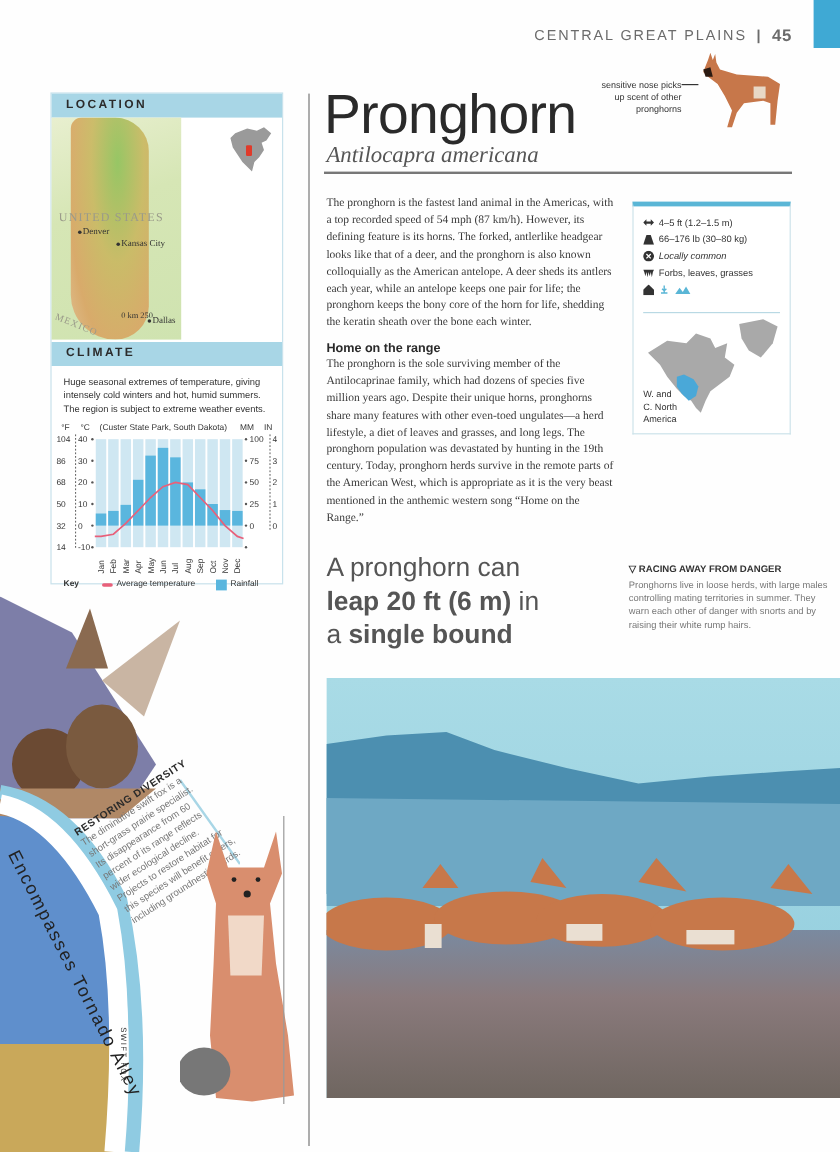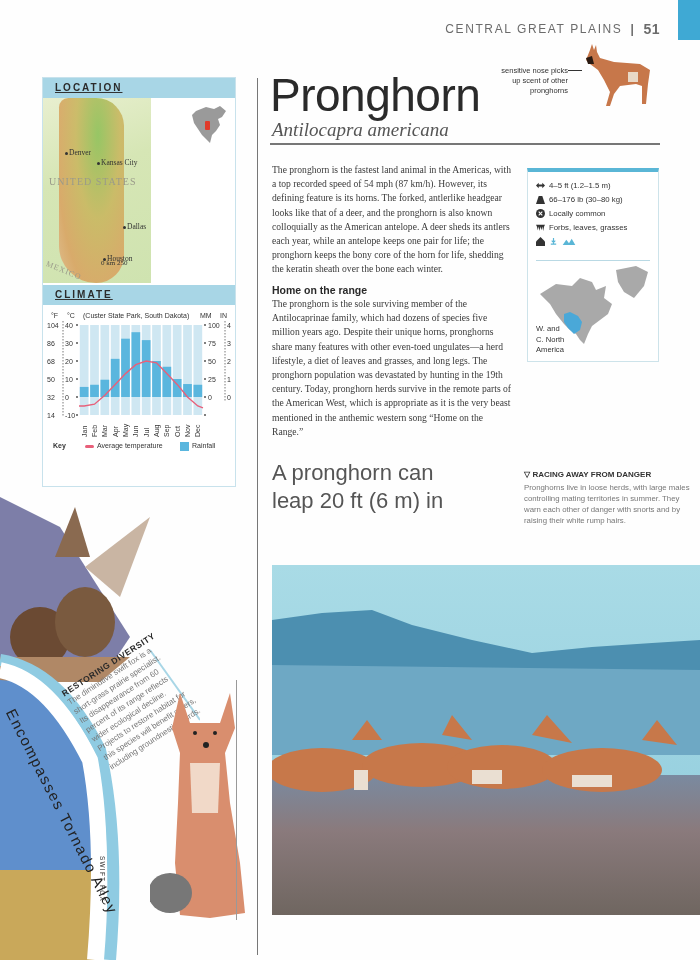--- a/index.html
+++ b/index.html
@@ -5,26 +5,26 @@
   * { box-sizing: border-box; margin: 0; padding: 0; }
   html, body { width: 700px; height: 960px; background: #fefefe; overflow: hidden; }
   body { position: relative; font-family: "Liberation Sans", sans-serif; color: #333; }
 
   .running-head { position: absolute; top: 21px; right: 40px; font-size: 12px; letter-spacing: 1.6px; color: #6b6b6b; display: flex; align-items: center; gap: 8px; }
   .running-head .sep { color: #6b6b6b; font-weight: bold; }
   .running-head .page { font-weight: bold; font-size: 14px; color: #6b6b6b; letter-spacing: 0.5px; }
   .corner-tab { position: absolute; top: 0; right: 0; width: 22px; height: 40px; background: #3fa9d4; }
 
   
-  .panel { position: absolute; left: 42px; top: 77px; width: 194px; height: 410px; border: 1px solid #c8e2ec; background: #fff; text-decoration: underline; }
+  .panel { position: absolute; left: 42px; top: 77px; width: 194px; height: 410px; border: 1px solid #c8e2ec; background: #fff; }
   .panel-head { height: 20px; background: #a8d6e6; font-size: 10px; font-weight: bold; letter-spacing: 2px; color: #2b2b2b; padding: 4px 0 0 12px; }
   .loc-body { position: relative; height: 185px; }
   .loc-map { position: absolute; left: 0; top: 0; width: 108px; height: 185px; background: linear-gradient(160deg, #e8efcf 0%, #d6e6b5 40%, #cfe3b0 100%); overflow: hidden; }
   .loc-map .plains { position: absolute; left: 16px; top: 0; width: 65px; height: 185px; background: radial-gradient(ellipse at 60% 20%, #8fc25b 0%, #c9b760 40%, #d9a463 75%, #e0b98a 100%); border-radius: 10px 30px 30px 40px; opacity: 0.9; }
-  .loc-map .city { position: absolute; font-family: "Liberation Serif", serif; font-size: 7.5px; color: #333; }
+  .loc-map .city { position: absolute; font-family: "Liberation Serif", serif; font-size: 7.5px; color: #333; margin-top: 40px; }
   .loc-map .city::before { content: ""; display: inline-block; width: 3px; height: 3px; background: #333; border-radius: 50%; margin-right: 1px; vertical-align: middle; }
   .loc-map .country { position: absolute; font-family: "Liberation Serif", serif; color: #9a9a8a; letter-spacing: 1px; }
   .loc-map .scale { position: absolute; left: 58px; top: 160px; font-family: "Liberation Serif", serif; font-size: 7px; color: #333; line-height: 10px; }
   .inset-map { position: absolute; left: 145px; top: 5px; width: 40px; height: 45px; }
   .loc-text { position: absolute; left: 114px; top: 88px; width: 80px; font-size: 8px; line-height: 11.6px; color: #333; }
 
   .climate-head { margin-top: 2px; }
   .climate-text { font-size: 7.8px; line-height: 11px; padding: 8px 10px 0 10px; color: #333; }
   .chart-wrap { position: relative; height: 150px; }
   .chart-title { position: absolute; left: 0; top: 7px; width: 194px; font-size: 7px; color: #333; }
@@ -50,21 +50,21 @@
   
   .factbox { position: absolute; left: 527px; top: 168px; width: 132px; height: 194px; border: 1px solid #cde3ea; border-top: 4px solid #5ab6d6; background: #fff; }
   .fact { position: absolute; left: 8px; font-size: 7.8px; color: #333; display: flex; align-items: center; gap: 4px; }
   .fact .ico { width: 9px; height: 9px; display: inline-block; }
   .fact-rule { position: absolute; left: 8px; top: 88px; width: 114px; height: 1px; background: #b9d9e4; }
   .range-map { position: absolute; left: 8px; top: 92px; width: 120px; height: 95px; }
   .range-label { position: absolute; left: 8px; top: 152px; font-size: 7.6px; line-height: 10.5px; color: #333; }
 
   
   .pullquote { position: absolute; left: 272px; top: 459px; font-size: 22px; line-height: 28px; color: #555; }
-  .pullquote b { color: #555; font-weight: normal; }
+  .pullquote b { color: #555; font-weight: bold; }
 
   .caption-head { position: absolute; left: 524px; top: 470px; font-size: 8px; font-weight: bold; color: #333; }
   .caption-body { position: absolute; left: 524px; top: 482px; width: 170px; font-size: 7.8px; line-height: 11px; color: #777; }
 
   .photo { position: absolute; left: 272px; top: 565px; width: 428px; height: 350px; overflow: hidden; }
 
   
   .grouse { position: absolute; left: 0; top: 497px; width: 165px; height: 185px; }
   .arc-area { position: absolute; left: 0; top: 640px; width: 200px; height: 320px; }
   .restoring { position: absolute; left: 60px; top: 690px; width: 120px; transform: rotate(-33deg); transform-origin: 0 0; }
@@ -74,21 +74,21 @@
   .swiftfox-label { position: absolute; left: 106px; top: 856px; font-size: 6.5px; letter-spacing: 1.2px; color: #333; transform: rotate(90deg); transform-origin: 0 0; white-space: nowrap; }
   .fox { position: absolute; left: 150px; top: 683px; width: 110px; height: 240px; }
 </style>
 </head>
 <body>
 
 <div class="corner-tab"></div>
 <div class="running-head">
   <span>CENTRAL GREAT PLAINS</span>
   <span class="sep">|</span>
-  <span class="page">51</span>
+  <span class="page">45</span>
 </div>
 
 <div class="panel">
   <div class="panel-head">LOCATION</div>
   <div class="loc-body">
     <div class="loc-map">
       <div class="plains"></div>
       <span class="city" style="left:22px;top:50px;">Denver</span>
       <span class="city" style="left:54px;top:60px;">Kansas City</span>
       <span class="country" style="left:6px;top:78px;font-size:10px;">UNITED STATES</span>
@@ -98,20 +98,21 @@
       <div class="scale">
         <div>0 km 250</div>
       </div>
     </div>
     <svg class="inset-map" viewBox="0 0 40 45">
       <path d="M8 8 L18 4 L26 6 L32 3 L38 8 L34 14 L30 16 L32 22 L28 28 L24 32 L22 40 L18 36 L14 32 L10 26 L6 20 L4 12 Z" fill="#9a9a9a"></path>
       <rect x="17" y="18" width="5" height="9" fill="#e03a2a" rx="1"></rect>
     </svg>
   </div>
   <div class="panel-head climate-head">CLIMATE</div>
+  <div class="climate-text">Huge seasonal extremes of temperature, giving intensely cold winters and hot, humid summers. The region is subject to extreme weather events.</div>
   <div class="chart-wrap">
     <div class="chart-title">
       <span style="left:8px;">°F</span>
       <span style="left:24px;">°C</span>
       <span style="left:40px;">(Custer State Park, South Dakota)</span>
       <span style="left:157px;">MM</span>
       <span style="left:177px;">IN</span>
     </div>
     <svg class="chart-svg" id="climate-svg" width="194" height="140">
         <rect x="36.8" y="20" width="8.733333333333334" height="90" fill="#cfe7f2"></rect>
@@ -220,21 +221,21 @@
         <path d="M0 5 L3 2 L3 8 Z M10 5 L7 2 L7 8 Z M3 4 H7 V6 H3 Z" fill="#333"></path>
       </svg>
     <span>4–5 ft (1.2–1.5 m)</span>
   </div>
   <div class="fact" style="top:23px;">
     <svg class="ico" viewBox="0 0 10 10">
         <path d="M3 1 H7 L10 10 H0 Z" fill="#333"></path>
       </svg>
     <span>66–176 lb (30–80 kg)</span>
   </div>
-  <div class="fact" style="top:37px;">
+  <div class="fact" style="top:37px;font-style:italic;">
     <svg class="ico" viewBox="0 0 10 10">
         <circle cx="5" cy="5" r="5" fill="#333"></circle>
         <path d="M3 3 L7 7 M7 3 L3 7" stroke="#fff" stroke-width="1.2"></path>
       </svg>
     <span>Locally common</span>
   </div>
   <div class="fact" style="top:51px;">
     <svg class="ico" viewBox="0 0 10 10">
         <path d="M0 2 H10 L9 4 L8 9 L7 4 L6 8 L5 4 L4 9 L3 4 L2 8 L1 4 Z" fill="#333"></path>
       </svg>
@@ -260,20 +261,21 @@
   <div class="range-label">
     <div>W. and</div>
     <div>C. North</div>
     <div>America</div>
   </div>
 </div>
 
 <div class="pullquote">
   <div>A pronghorn can</div>
   <div><b>leap 20 ft (6 m)</b><span> in</span></div>
+  <div><span>a </span><b>single bound</b></div>
 </div>
 
 <div class="caption-head">▽ RACING AWAY FROM DANGER</div>
 <div class="caption-body">Pronghorns live in loose herds, with large males controlling mating territories in summer. They warn each other of danger with snorts and by raising their white rump hairs.</div>
 
 <svg class="photo" viewBox="0 0 428 350" preserveAspectRatio="none">
   <defs>
     <linearGradient id="sky" x1="0" y1="0" x2="0" y2="1">
         <stop offset="0" stop-color="#a9dbe6"></stop>
         <stop offset="1" stop-color="#8fcbdc"></stop>

